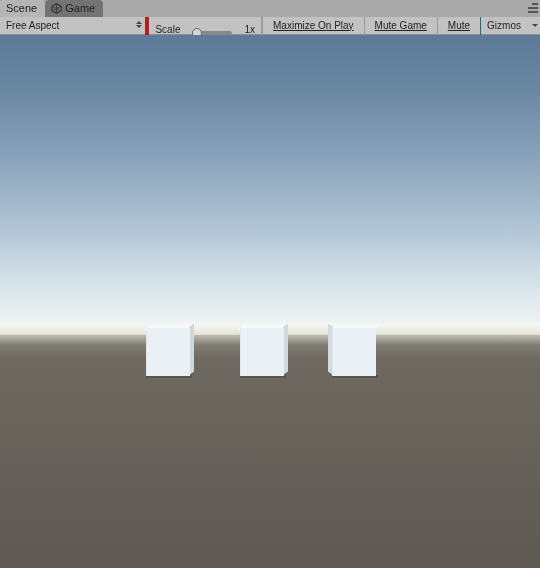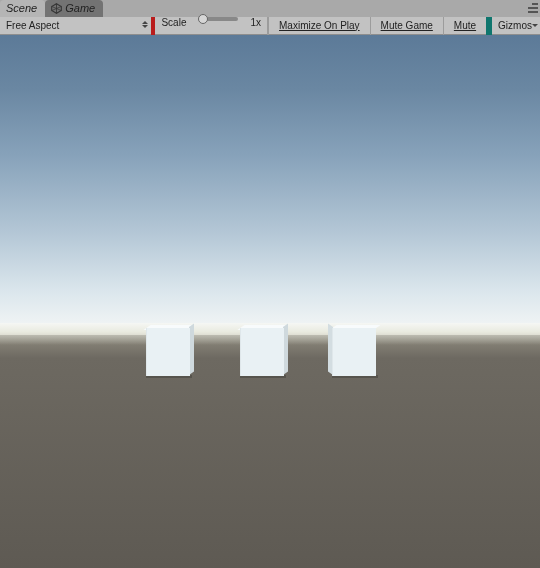--- a/index.html
+++ b/index.html
@@ -6,21 +6,20 @@
   html, body { width: 540px; height: 568px; overflow: hidden; background: #aaa; }
 
   
   .tab-row {
     height: 17px;
     background: #a9a9a9;
     display: flex;
     align-items: flex-end;
     padding-left: 0;
     position: relative;
-    font-style: italic;
   }
   .tab {
     font-size: 11px;
     color: #222;
     padding: 1px 8px 1px 6px;
     height: 17px;
     line-height: 15px;
     border-top-left-radius: 4px;
     border-top-right-radius: 4px;
     display: flex;
@@ -81,21 +80,21 @@
     top: 4px;
     width: 6px;
     display: flex;
     flex-direction: column;
     gap: 1px;
   }
   .tri-up { width:0;height:0;border-left:3px solid transparent;border-right:3px solid transparent;border-bottom:3px solid #444;}
   .tri-down{ width:0;height:0;border-left:3px solid transparent;border-right:3px solid transparent;border-top:3px solid #444;}
   .scale-group {
     display: flex;
-    align-items: flex-start;
+    align-items: flex-end;
     padding: 0 6px;
     gap: 12px;
     height: 18px;
     border-right: 1px solid #9c9c9c;
   }
   .slider {
     width: 40px;
     height: 4px;
     background: #888;
     border-radius: 2px;
@@ -108,24 +107,24 @@
     width: 10px;
     height: 10px;
     background: #d6d6d6;
     border: 1px solid #666;
     border-radius: 50%;
   }
   .spacer { flex: 1; }
   .gizmos {
     display: flex;
     align-items: center;
-    border-left: 6px solid #0f766e;
+    border-left: 1px solid #0f766e;
     height: 18px;
     padding: 0 2px 0 6px;
-    gap: 0;
+    gap: 11px;
   }
 
   
   .viewport {
     width: 540px;
     height: 533px;
     position: relative;
     overflow: hidden;
   }
   .sky {

